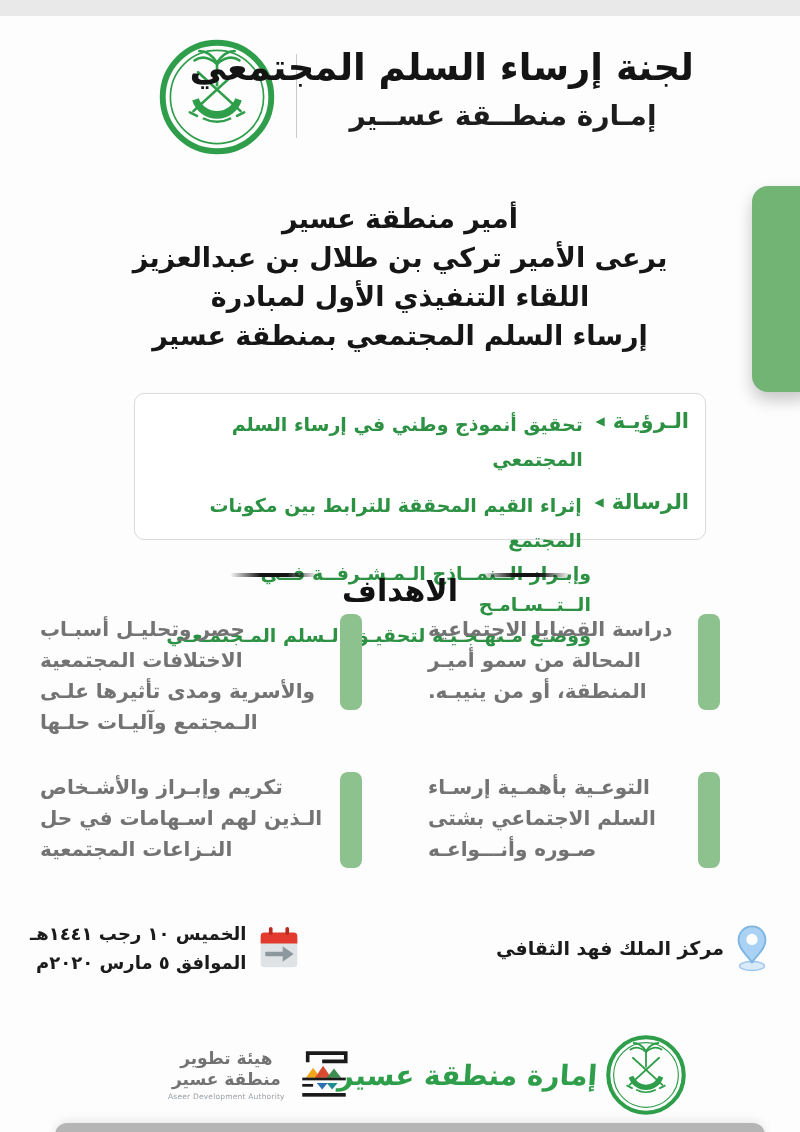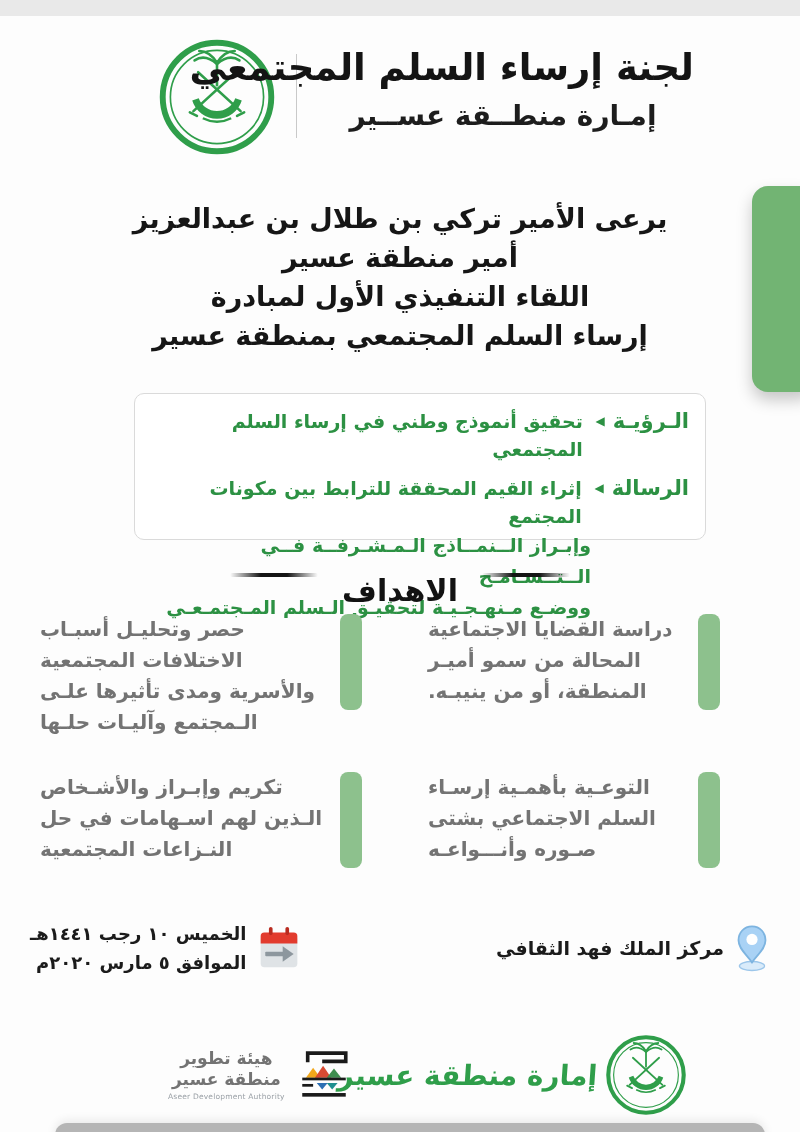--- a/index.html
+++ b/index.html
@@ -26,21 +26,21 @@
     font-size:27px; font-weight:700; color:#161616; line-height:39px; }
 
   
   .vm-box { position:absolute; left:134px; top:377px; width:572px; height:147px;
     background:#ffffff; border:1px solid #dadada; border-radius:10px;
     padding:13px 16px 8px 12px; }
   .vm-row { display:flex; align-items:flex-start; gap:8px; }
   .vm-row + .vm-row { margin-top:11px; }
   .vm-label { flex:0 0 76px; font-size:21px; font-weight:bold; color:#2c9143; text-align:right; line-height:28px; }
   .vm-bullet { flex:0 0 14px; font-size:12px; color:#2c9143; line-height:28px; }
-  .vm-text { font-size:19px; font-weight:600; color:#2c9143; line-height:28px; }
+  .vm-text { font-size:19px; font-weight:600; color:#2c9143; line-height:35px; }
   .vm-cont { padding-right:98px; font-size:19px; font-weight:600; color:#2c9143; line-height:31px; }
 
   
   .goals-heading { position:absolute; top:557px; left:0; width:100%;
     display:flex; align-items:flex-start; justify-content:center; }
   .goals-heading .line { width:88px; height:4px; border-radius:2px;
     background:linear-gradient(to right, rgba(0,0,0,0), #141414 35%, #141414 65%, rgba(0,0,0,0)); }
   .goals-heading .word { margin:0 24px; font-size:30px; font-weight:800; color:#121212; }
 
   .goals-grid { position:absolute; top:598px; left:40px; width:680px;
@@ -93,22 +93,22 @@
   <div class="header-divider"></div>
 
   <div class="header-callig">
     <div class="callig-main">لجنة إرساء السلم المجتمعي</div>
     <div class="callig-sub">إمـارة منطــقة عســير</div>
   </div>
 
   <div class="side-tab"></div>
 
   <div class="title-block">
+    <div>أمير منطقة عسير</div>
     <div>يرعى الأمير تركي بن طلال بن عبدالعزيز</div>
-    <div>أمير منطقة عسير</div>
     <div>اللقاء التنفيذي الأول لمبادرة</div>
     <div>إرساء السلم المجتمعي بمنطقة عسير</div>
   </div>
 
   <div class="vm-box">
     <div class="vm-row">
       <span class="vm-label">الـرؤيـة</span>
       <span class="vm-bullet">◀</span>
       <span class="vm-text">تحقيق أنموذج وطني في إرساء السلم المجتمعي</span>
     </div>

